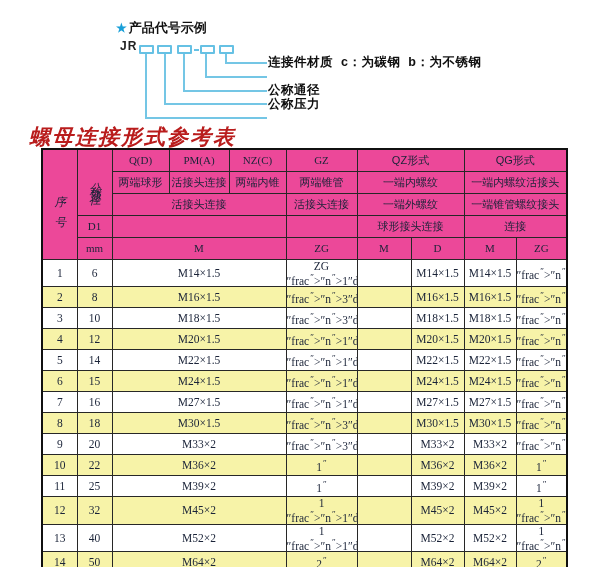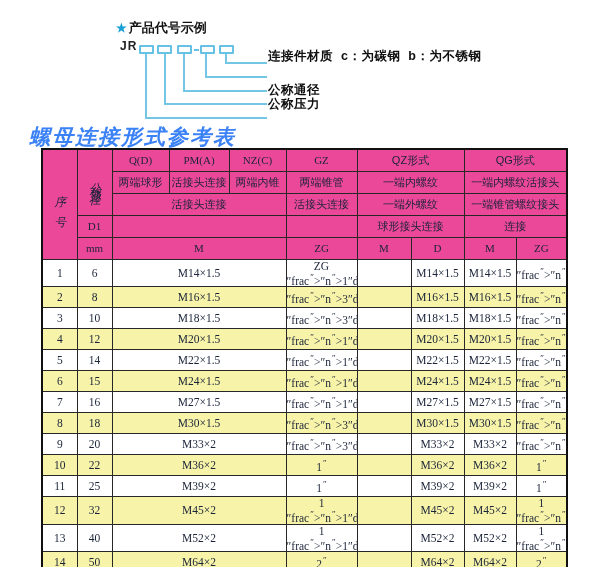--- a/index.html
+++ b/index.html
@@ -16,21 +16,21 @@
   .code-box {position:absolute; top:45px; width:15px; height:9px; box-sizing:border-box;
              border:2px solid #66c1e4; background:#fff; border-radius:1px;}
   .code-dash {position:absolute; top:49px; width:5px; height:2px; background:#66c1e4;}
   .conn {position:absolute; border-left:2px solid #74c6e5; border-bottom:2px solid #74c6e5;}
   .dlabel {position:absolute; left:268px; height:14px; line-height:14px; font-size:12.5px;
            font-weight:bold; color:#101010; white-space:pre; letter-spacing:0.5px;}
 
   
   .table-title {
     position:absolute; left:29px; top:123px; font-size:21px; font-weight:bold; font-style:italic;
-    font-family:"DejaVu Serif", serif; color:#3b82f6; letter-spacing:2px;
+    font-family:"DejaVu Serif", serif; color:#b91c1c; letter-spacing:2px;
   }
 
   
   .table-wrap {position:absolute; left:41px; top:148px;}
   table.ref {border-collapse:collapse; table-layout:fixed; width:525px; border:2px solid #101010; background:#fff;}
   table.ref th, table.ref td {
     border:1px solid #272727; padding:0; text-align:center; vertical-align:middle;
     font-weight:normal; overflow:hidden; color:#1a2338;
   }
   table.ref thead th {background:#ec4899; font-size:11px;}
@@ -60,21 +60,21 @@
     <span class="code-dash" style="left:194px;"></span>
     <span class="code-box" style="left:200px;"></span>
     <span class="code-box" style="left:219px;"></span>
 
     <div class="conn" style="left:225px; top:54px; width:40px;  height:8px;"></div>
     <div class="conn" style="left:205px; top:54px; width:60px;  height:22px;"></div>
     <div class="conn" style="left:183px; top:54px; width:82px;  height:36px;"></div>
     <div class="conn" style="left:164px; top:54px; width:101px; height:49px;"></div>
     <div class="conn" style="left:145px; top:54px; width:120px; height:63px;"></div>
 
-    <div class="dlabel" style="top:49px;">连接件材质  c：为碳钢  b：为不锈钢</div>
+    <div class="dlabel" style="top:55px;">连接件材质  c：为碳钢  b：为不锈钢</div>
     <div class="dlabel" style="top:83px;">公称通径</div>
     <div class="dlabel" style="top:96.5px;">公称压力</div>
   </div>
 
   <div class="table-title">螺母连接形式参考表</div>
 
   <div class="table-wrap">
     <table class="ref">
       <colgroup>
         <col style="width:35px">

